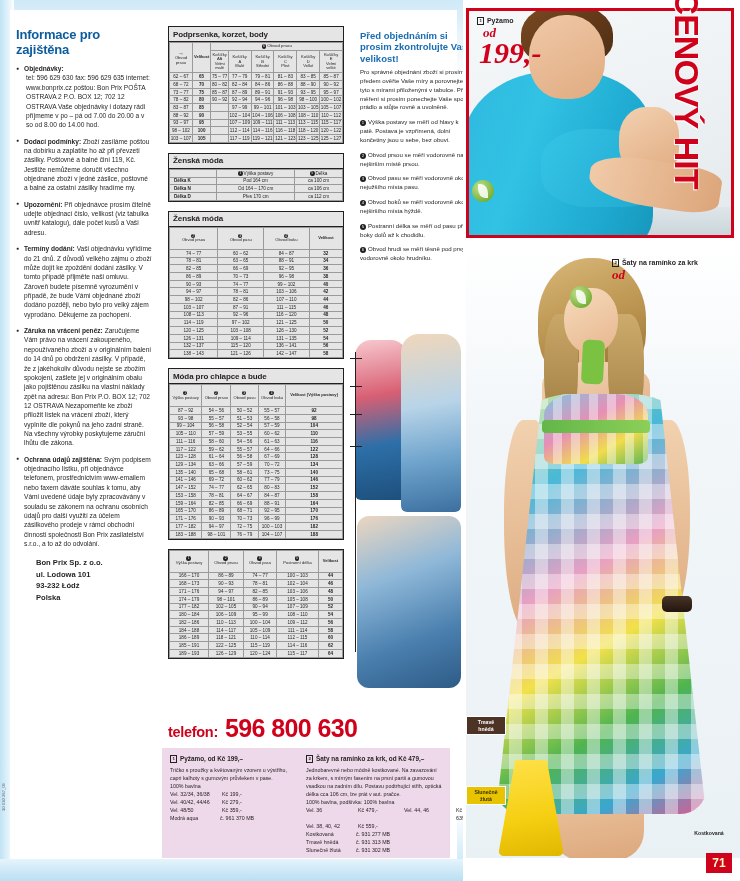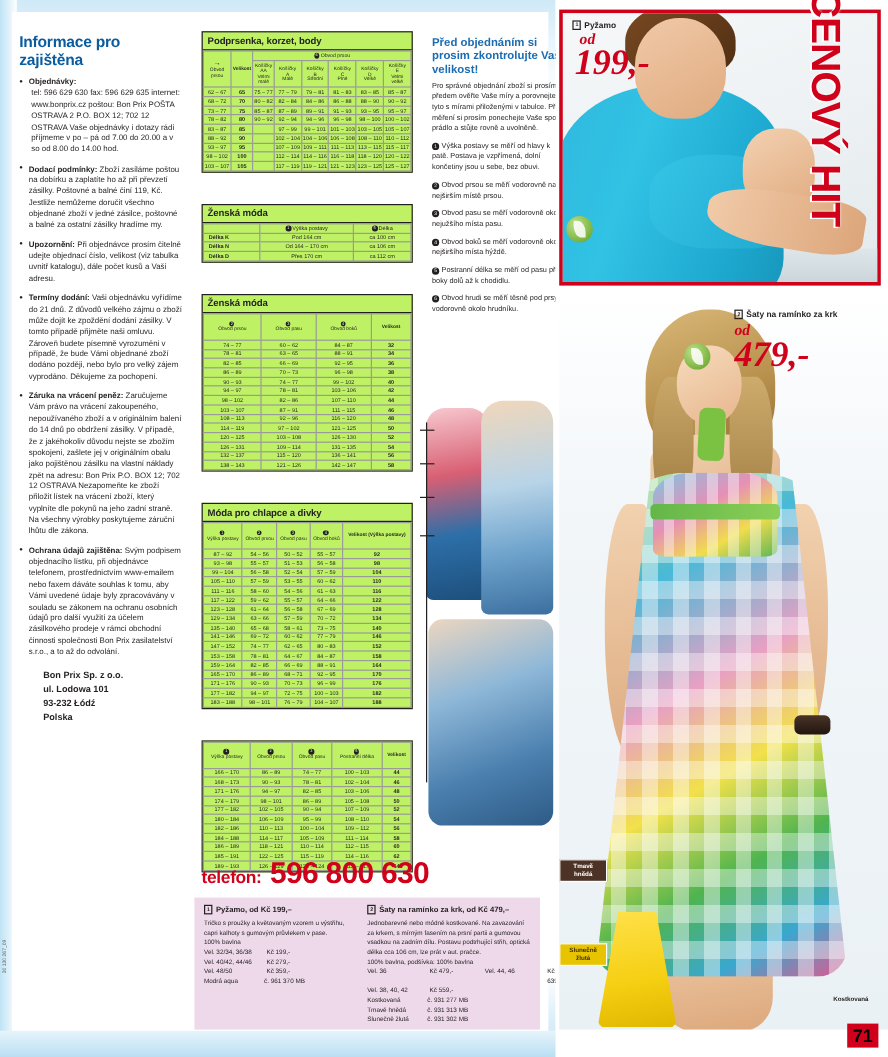--- a/index.html
+++ b/index.html
@@ -41,21 +41,21 @@
   .bullet-block b{ font-weight:bold; }
   .bullet-block .body{ padding-left:2px; display:block; }
   .addr{ margin-top:9px; margin-left:20px; font-weight:bold; font-size:7.6px; line-height:1.5; }
   .sidecode{
     position:absolute; left:6px; top:806px; font-size:4.2px; color:#666;
     transform: rotate(-90deg); transform-origin: left bottom; white-space:nowrap;
   }
 
   
   .col-mid{ position:absolute; left:168px; top:26px; width:176px; }
-  .tbl-wrap{ border:0.8px solid #231f20; margin-bottom:26px; background:#bef264; }
+  .tbl-wrap{ border:0.8px solid #231f20; margin-bottom:9px; background:#e5e5e5; }
   .tbl-title{
     font-size:8px; font-weight:bold; color:#231f20; padding:2.5px 4px 2.5px;
     border-bottom:0.8px solid #231f20; letter-spacing:-0.1px;
   }
   table.sz{ border-collapse:collapse; width:100%; font-size:4.6px; color:#231f20; }
   table.sz td, table.sz th{
     border:0.4px solid #9a9a9a; text-align:center; padding:0.8px 0; font-weight:normal;
     line-height:1.12;
   }
   table.sz .grouphdr{ border-bottom:0.4px solid #9a9a9a; font-size:4.3px; padding:1px 0; }
@@ -246,21 +246,21 @@
   .leaf:after{
     content:""; position:absolute; left:6px; top:4px; width:10px; height:14px;
     background:#ffffff; border-radius:0 70% 0 70%; opacity:.85;
   }
   .leaf1{ left:472px; top:180px; }
   .leaf2{ left:570px; top:286px; }
 
   
   .pageno{
     position:absolute; right:8px; bottom:8px; width:26px; height:20px;
-    background:#d0021b; color:#000000; font-weight:bold; font-size:15px;
+    background:#d0021b; color:#fef9c3; font-weight:bold; font-size:12px;
     display:flex; align-items:center; justify-content:center;
   }
   .bottomband{
     position:absolute; left:0; bottom:0; width:463px; height:22px;
     background:linear-gradient(180deg,#e6f4fb 0%, #b9dff3 100%);
   }
   .col-instr{
     position:absolute; left:360px; top:30px; width:112px; font-size:6.1px;
     line-height:1.45; color:#231f20;
   }
@@ -570,21 +570,21 @@
               <td>138 – 143</td>
               <td>121 – 126</td>
               <td>142 – 147</td>
               <td class="vel">58</td>
             </tr>
         </tbody>
       </table>
     </div>
 
     <div class="tbl-wrap">
-      <div class="tbl-title">Móda pro chlapce a divky</div>
+      <div class="tbl-title">Móda pro chlapce a bude</div>
       <table class="sz">
         <tbody>
             <tr>
           <td class="colhdr"><span class="cnum">1</span><br><span>Výška postavy</span></td>
           <td class="colhdr"><span class="cnum">2</span><br><span>Obvod prsou</span></td>
           <td class="colhdr"><span class="cnum">3</span><br><span>Obvod pasu</span></td>
           <td class="colhdr"><span class="cnum">4</span><br><span>Obvod boků</span></td>
           <td class="colhdr vel">Velikost (Výška postavy)</td>
         </tr>
         </tbody>
@@ -902,21 +902,20 @@
       <div class="od">od</div>
       <div class="val">199,-</div>
     </div>
   </div>
   <div class="leaf leaf1"></div>
   <div class="cenovyhit">CENOVÝ HIT</div>
 
   <div class="dresscap">
     <div class="cap"><span class="sqnum">2</span><span>Šaty na ramínko za krk</span></div>
     <div class="od">od</div>
-    <div class="val">479,-</div>
   </div>
 
   <div class="photo-main">
     <div class="m-hair"></div>
     <div class="m-head"></div>
     <div class="m-face"></div>
     <div class="m-hair2"></div>
     <div class="m-hair3"></div>
     <div class="m-neck"></div>
     <div class="m-chest"></div>

